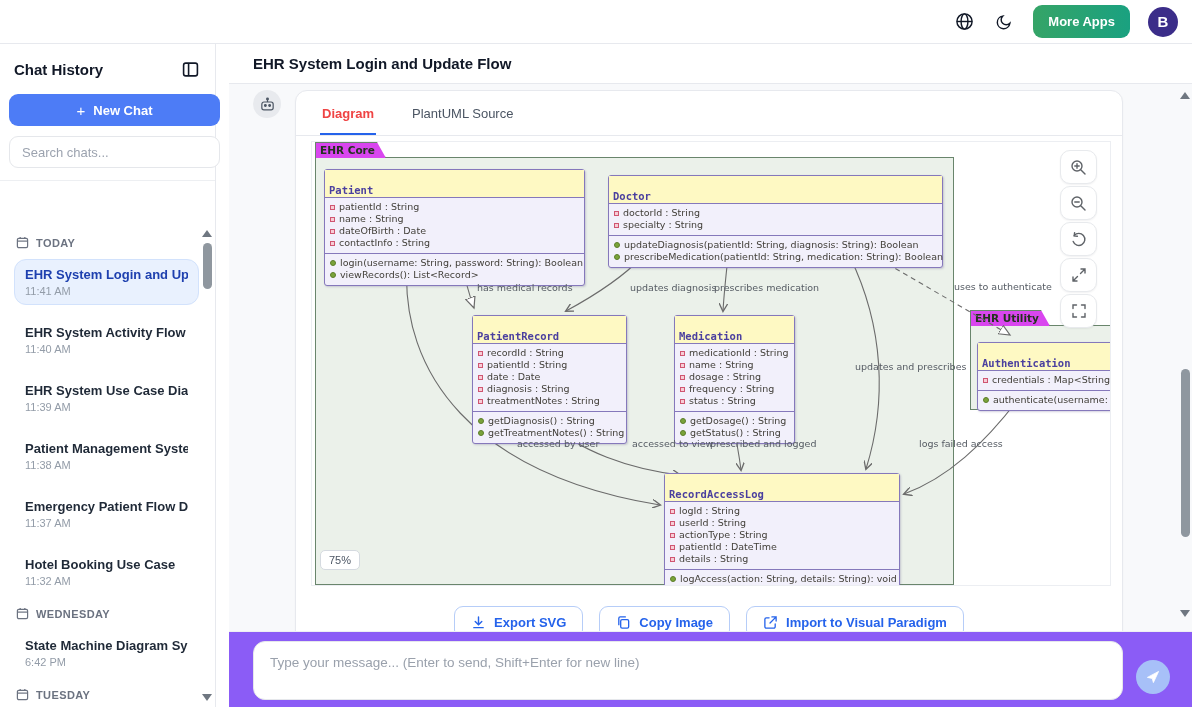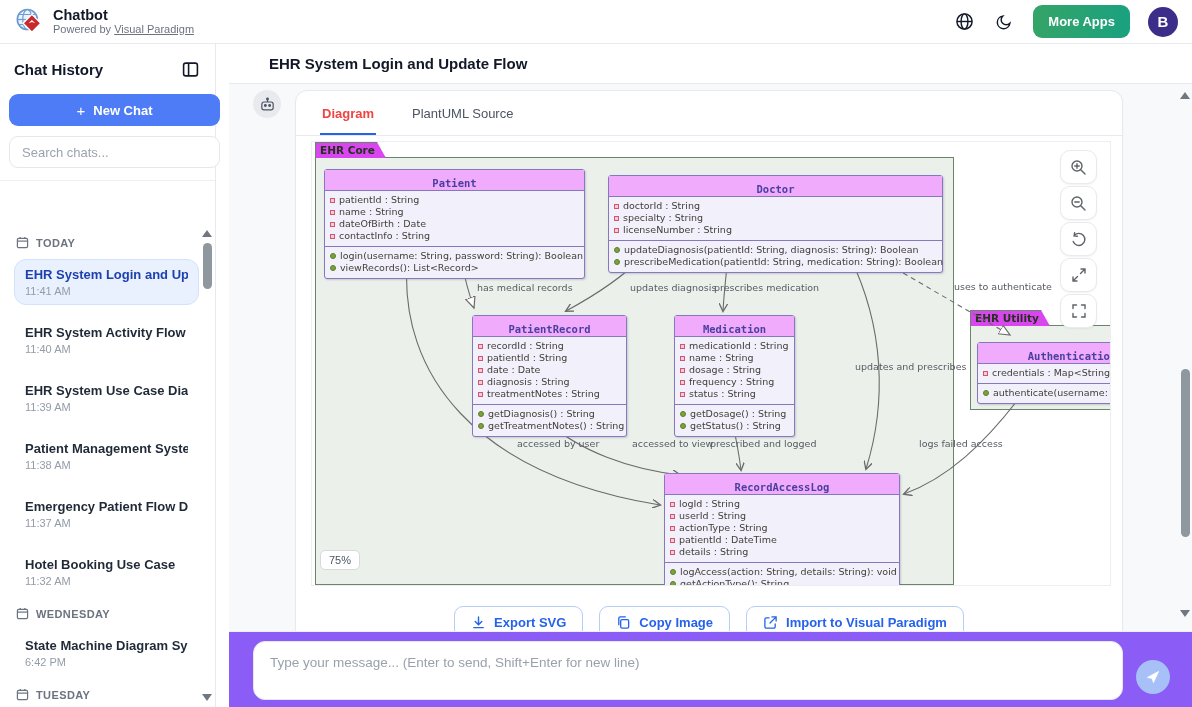--- a/index.html
+++ b/index.html
@@ -52,21 +52,21 @@
   .sb-scroll .thumb { height:46px; margin-top:6px; }
   .sb-scroll .spacer { flex:1; }
   .main-scroll { right:2px; top:8px; bottom:90px; z-index:15; }
   .main-scroll .gap1 { height:270px; }
   .main-scroll .thumb { height:168px; }
   .main-scroll .spacer { flex:1; }
 
   
   .main { position:absolute; left:229px; top:44px; width:963px; height:663px; background:#fff; }
   .page-head { height:40px; border-bottom:1px solid #e7e9ee; display:flex; align-items:center; padding:0 24px; background:#fff; }
-  .page-title { font-size:15px; font-weight:700; color:#111827;margin-left:16px; }
+  .page-title { font-size:15px; font-weight:700; color:#111827; }
   .content { position:absolute; left:0; right:0; top:40px; bottom:0; background:#f8f9fb; overflow:hidden; }
   .bot-avatar { position:absolute; left:24px; top:6px; width:28px; height:28px; border-radius:50%;
     background:#e8eaee; display:flex; align-items:center; justify-content:center; }
 
   .card { position:absolute; left:66px; top:6px; width:828px; height:585px; background:#fff;
     border:1px solid #e7e9ee; border-radius:12px; box-shadow:0 1px 2px rgba(16,24,40,.04); }
   .tabbar { display:flex; gap:34px; padding:0 24px; border-bottom:1px solid #e7e9ee; height:45px; align-items:flex-end; }
   .tab { font-size:13px; padding:10px 2px 12px; cursor:pointer; color:#4b5563; border-bottom:2px solid transparent; }
   .tab.active { color:#ef4444; border-bottom-color:#2563eb; font-weight:600; }
 
@@ -74,22 +74,22 @@
   .diagram { position:absolute; left:15px; top:50px; width:800px; height:445px; background:#fff;
     border:1px solid #eceef2; overflow:hidden; }
   .pkg { position:absolute; }
   .pkg-tab { position:absolute; top:0; left:0; height:16px; background:#d946ef; border:1.5px solid #69856c; border-bottom:none;
     font-size:10.5px; font-weight:700; color:#24321f; padding:1px 10px 0 4px; font-family:"DejaVu Sans",sans-serif;
     clip-path:polygon(0 0, calc(100% - 9px) 0, 100% 100%, 0 100%); z-index:1; }
   .pkg-body { position:absolute; left:0; right:0; top:15px; bottom:0; background:#ebf1ea; border:1.5px solid #69856c; }
 
   .uclass { position:absolute; background:#f2f0fb; border:1px solid #8578bb; border-radius:3px;
     box-shadow:1px 1px 2px rgba(110,100,150,.3); z-index:2; }
-  .utitle { background:#f0abfc; border-bottom:1px solid #8578bb; text-align:center;
-    font:600 10.5px "DejaVu Sans Mono", monospace; color:#4a3f9f; padding:7px 4px 1px; white-space:nowrap; }
+  .utitle { background:#fef9c3; border-bottom:1px solid #8578bb; text-align:left;
+    font:600 10.5px "DejaVu Sans Mono", monospace; color:#4a3f9f; padding:14px 4px 1px; white-space:nowrap; }
   .usec { padding:3px 5px 4px; }
   .usec + .usec { border-top:1px solid #8578bb; }
   .mrow { white-space:nowrap; font-size:9.5px; color:#43403a; line-height:12px;
     display:flex; align-items:center; gap:4px; font-family:"DejaVu Sans",sans-serif; }
   .bullet { flex:none; }
   .bullet.sq { width:5px; height:5px; border:1px solid #cf5571; background:#f7ccd6; }
   .bullet.ci { width:6px; height:6px; border-radius:50%; background:#7aa33a; border:1px solid #5c7d2a; }
 
   .edges { position:absolute; left:0; top:0; z-index:1; }
   .edge-label { position:absolute; font-size:9.5px; color:#555b63; white-space:nowrap; z-index:3;
@@ -112,37 +112,20 @@
   .composer textarea { position:absolute; left:24px; top:9px; width:870px; height:59px; resize:none; border:1px solid #e5e7eb;
     border-radius:12px; padding:13px 16px; font-size:13.5px; font-family:inherit; color:#374151; outline:none; }
   .composer textarea::placeholder { color:#9aa1ac; }
   .send-btn { position:absolute; left:907px; top:28px; width:34px; height:34px; border-radius:50%; border:none;
     background:#a7c0f8; display:flex; align-items:center; justify-content:center; cursor:pointer; }
 </style>
 </head>
 <body>
 
 <header class="topbar">
-  <div class="brand">
-    <span>
-      <svg width="30" height="30" viewBox="0 0 36 36">
-        <circle cx="16" cy="15" r="12" fill="#eaf2fb" stroke="#6d9bd3" stroke-width="2"></circle>
-        <ellipse cx="16" cy="15" rx="5.5" ry="12" fill="none" stroke="#6d9bd3" stroke-width="1.4"></ellipse>
-        <line x1="4" y1="15" x2="28" y2="15" stroke="#6d9bd3" stroke-width="1.4"></line>
-        <line x1="6" y1="9" x2="26" y2="9" stroke="#6d9bd3" stroke-width="1.2"></line>
-        <line x1="6" y1="21" x2="26" y2="21" stroke="#6d9bd3" stroke-width="1.2"></line>
-        <rect x="14" y="12" width="15" height="15" transform="rotate(45 21.5 19.5)" fill="#c62a2a" stroke="#fff" stroke-width="1.6"></rect>
-        <path d="M17.5 19.5 L21.5 15.5 L25.5 19.5 L21.5 18 Z" fill="#fff"></path>
-      </svg>
-    </span>
-    <div>
-      <div class="brand-title">Chatbot</div>
-      <div class="brand-sub"><span>Powered by </span><u>Visual Paradigm</u></div>
-    </div>
-  </div>
   <div class="topbar-right">
     <span class="icon-btn">
       <svg width="19" height="19" viewBox="0 0 20 20" fill="none" stroke="#111827" stroke-width="1.5">
         <circle cx="10" cy="10" r="8"></circle>
           <ellipse cx="10" cy="10" rx="3.6" ry="8"></ellipse>
         <line x1="2" y1="10" x2="18" y2="10"></line>
       </svg>
     </span>
     <span class="icon-btn">
       <svg width="18" height="18" viewBox="0 0 20 20" fill="none" stroke="#111827" stroke-width="1.6">
@@ -333,24 +316,20 @@
               <div class="utitle">Doctor</div>
               <div class="usec">
                 <div class="mrow">
                   <span class="bullet sq"></span>
                   <span>doctorId : String</span>
                 </div>
                 <div class="mrow">
                   <span class="bullet sq"></span>
                   <span>specialty : String</span>
                 </div>
-                <div class="mrow">
-                  <span class="bullet sq"></span>
-                  <span>licenseNumber : String</span>
-                </div>
               </div>
               <div class="usec">
                 <div class="mrow">
                   <span class="bullet ci"></span>
                   <span>updateDiagnosis(patientId: String, diagnosis: String): Boolean</span>
                 </div>
                 <div class="mrow">
                   <span class="bullet ci"></span>
                   <span>prescribeMedication(patientId: String, medication: String): Boolean</span>
                 </div>

